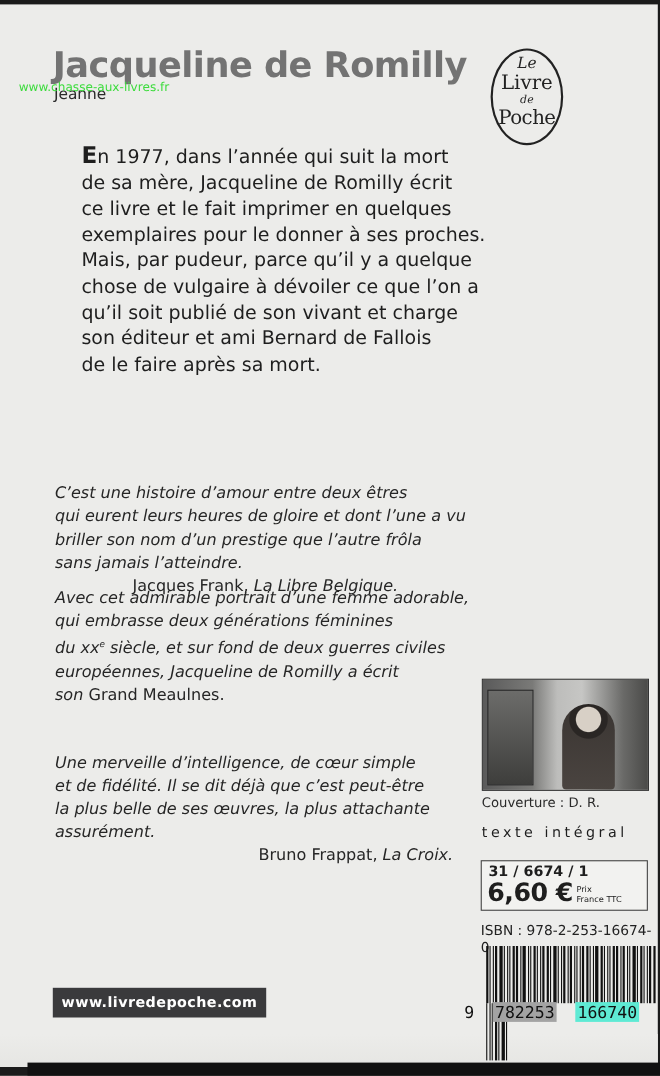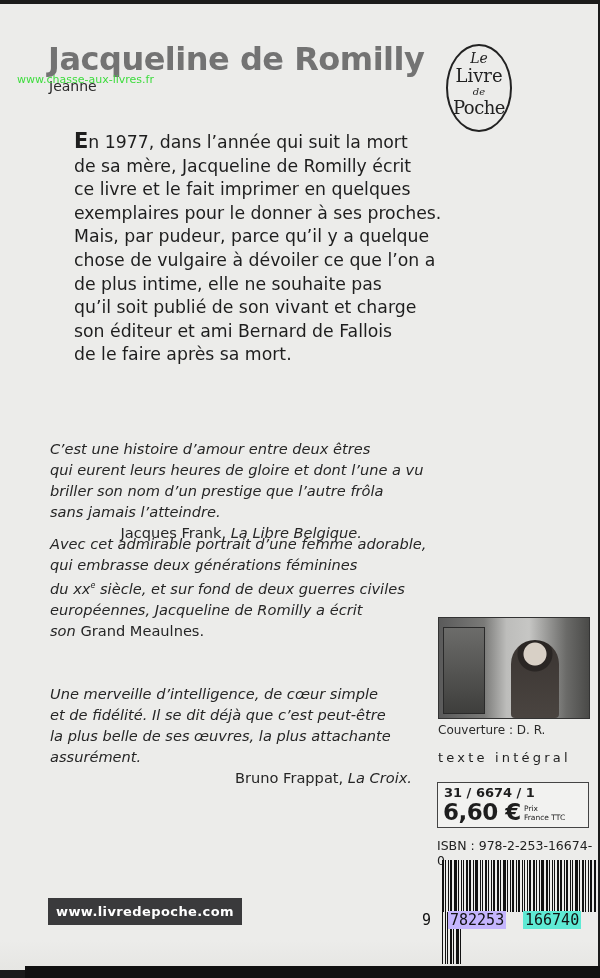--- a/index.html
+++ b/index.html
@@ -60,21 +60,20 @@
   <span class="poche">Poche</span>
 </div>
 
 <div class="blurb">
   <p><span class="dropcap">E</span><span>n 1977, dans l’année qui suit la mort</span></p>
   <p>de sa mère, Jacqueline de Romilly écrit</p>
   <p>ce livre et le fait imprimer en quelques</p>
   <p>exemplaires pour le donner à ses proches.</p>
   <p>Mais, par pudeur, parce qu’il y a quelque</p>
   <p>chose de vulgaire à dévoiler ce que l’on a</p>
-  <p>de plus intime, elle ne souhaite pas</p>
   <p>qu’il soit publié de son vivant et charge</p>
   <p>son éditeur et ami Bernard de Fallois</p>
   <p>de le faire après sa mort.</p>
 </div>
 
 <div class="quote q1">
   <p>C’est une histoire d’amour entre deux êtres</p>
   <p>qui eurent leurs heures de gloire et dont l’une a vu</p>
   <p>briller son nom d’un prestige que l’autre frôla</p>
   <p>sans jamais l’atteindre.</p>
@@ -107,18 +106,18 @@
 <div class="pricebox">
   <span class="code">31 / 6674 / 1</span>
   <span class="price">6,60 €</span>
   <span class="prix"><span>Prix</span><br><span>France TTC</span></span>
 </div>
 
 <div class="isbn">ISBN : 978-2-253-16674-0</div>
 
 <div class="barcode" id="barcode"><span style="width: 2px; margin-right: 1px;"></span><span style="width: 1px; margin-right: 2px;"></span><span style="width: 1px; margin-right: 1px;"></span><span style="width: 2px; margin-right: 2px;"></span><span style="width: 3px; margin-right: 1px;"></span><span style="width: 1px; margin-right: 2px;"></span><span style="width: 1px; margin-right: 1px;"></span><span style="width: 1px; margin-right: 2px;"></span><span style="width: 2px; margin-right: 1px;"></span><span style="width: 2px; margin-right: 2px;"></span><span style="width: 1px; margin-right: 1px;"></span><span style="width: 3px; margin-right: 2px;"></span><span style="width: 1px; margin-right: 1px;"></span><span style="width: 1px; margin-right: 2px;"></span><span style="width: 2px; margin-right: 1px;"></span><span style="width: 1px; margin-right: 2px;"></span><span style="width: 1px; margin-right: 1px;"></span><span style="width: 2px; margin-right: 2px;"></span><span style="width: 2px; margin-right: 1px;"></span><span style="width: 1px; margin-right: 2px;"></span><span style="width: 3px; margin-right: 1px;"></span><span style="width: 1px; margin-right: 2px;"></span><span style="width: 1px; margin-right: 1px;"></span><span style="width: 2px; margin-right: 2px;"></span><span style="width: 1px; margin-right: 1px;"></span><span style="width: 2px; margin-right: 2px;"></span><span style="width: 1px; margin-right: 1px;"></span><span style="width: 1px; margin-right: 2px;"></span><span style="width: 1px; margin-right: 1px;"></span><span style="width: 2px; margin-right: 2px;"></span><span style="width: 2px; margin-right: 1px;"></span><span style="width: 1px; margin-right: 2px;"></span><span style="width: 1px; margin-right: 1px;"></span><span style="width: 3px; margin-right: 2px;"></span><span style="width: 2px; margin-right: 1px;"></span><span style="width: 1px; margin-right: 2px;"></span><span style="width: 1px; margin-right: 1px;"></span><span style="width: 1px; margin-right: 2px;"></span><span style="width: 2px; margin-right: 1px;"></span><span style="width: 2px; margin-right: 2px;"></span><span style="width: 1px; margin-right: 1px;"></span><span style="width: 2px; margin-right: 2px;"></span><span style="width: 1px; margin-right: 1px;"></span><span style="width: 1px; margin-right: 2px;"></span><span style="width: 3px; margin-right: 1px;"></span><span style="width: 1px; margin-right: 2px;"></span><span style="width: 2px; margin-right: 1px;"></span><span style="width: 1px; margin-right: 2px;"></span><span style="width: 1px; margin-right: 1px;"></span><span style="width: 2px; margin-right: 2px;"></span><span style="width: 2px; margin-right: 1px;"></span><span style="width: 1px; margin-right: 2px;"></span><span style="width: 1px; margin-right: 1px;"></span><span style="width: 1px; margin-right: 2px;"></span><span style="width: 2px; margin-right: 1px;"></span><span style="width: 1px; margin-right: 2px;"></span><span style="width: 3px; margin-right: 1px;"></span><span style="width: 1px; margin-right: 2px;"></span></div>
 <div class="bc-num" style="left:422px">9</div>
-<div class="bc-num" style="left:448px;background:#c4b5fd;padding:0 2px">782253</div>
+<div class="bc-num" style="left:448px;background:#a3a3a3;padding:0 2px">782253</div>
 <div class="bc-num" style="left:523px;background:#5eead4;padding:0 2px">166740</div>
 
 <div class="url">www.livredepoche.com</div>
 
 <div class="base"></div>
 
 </body></html>

